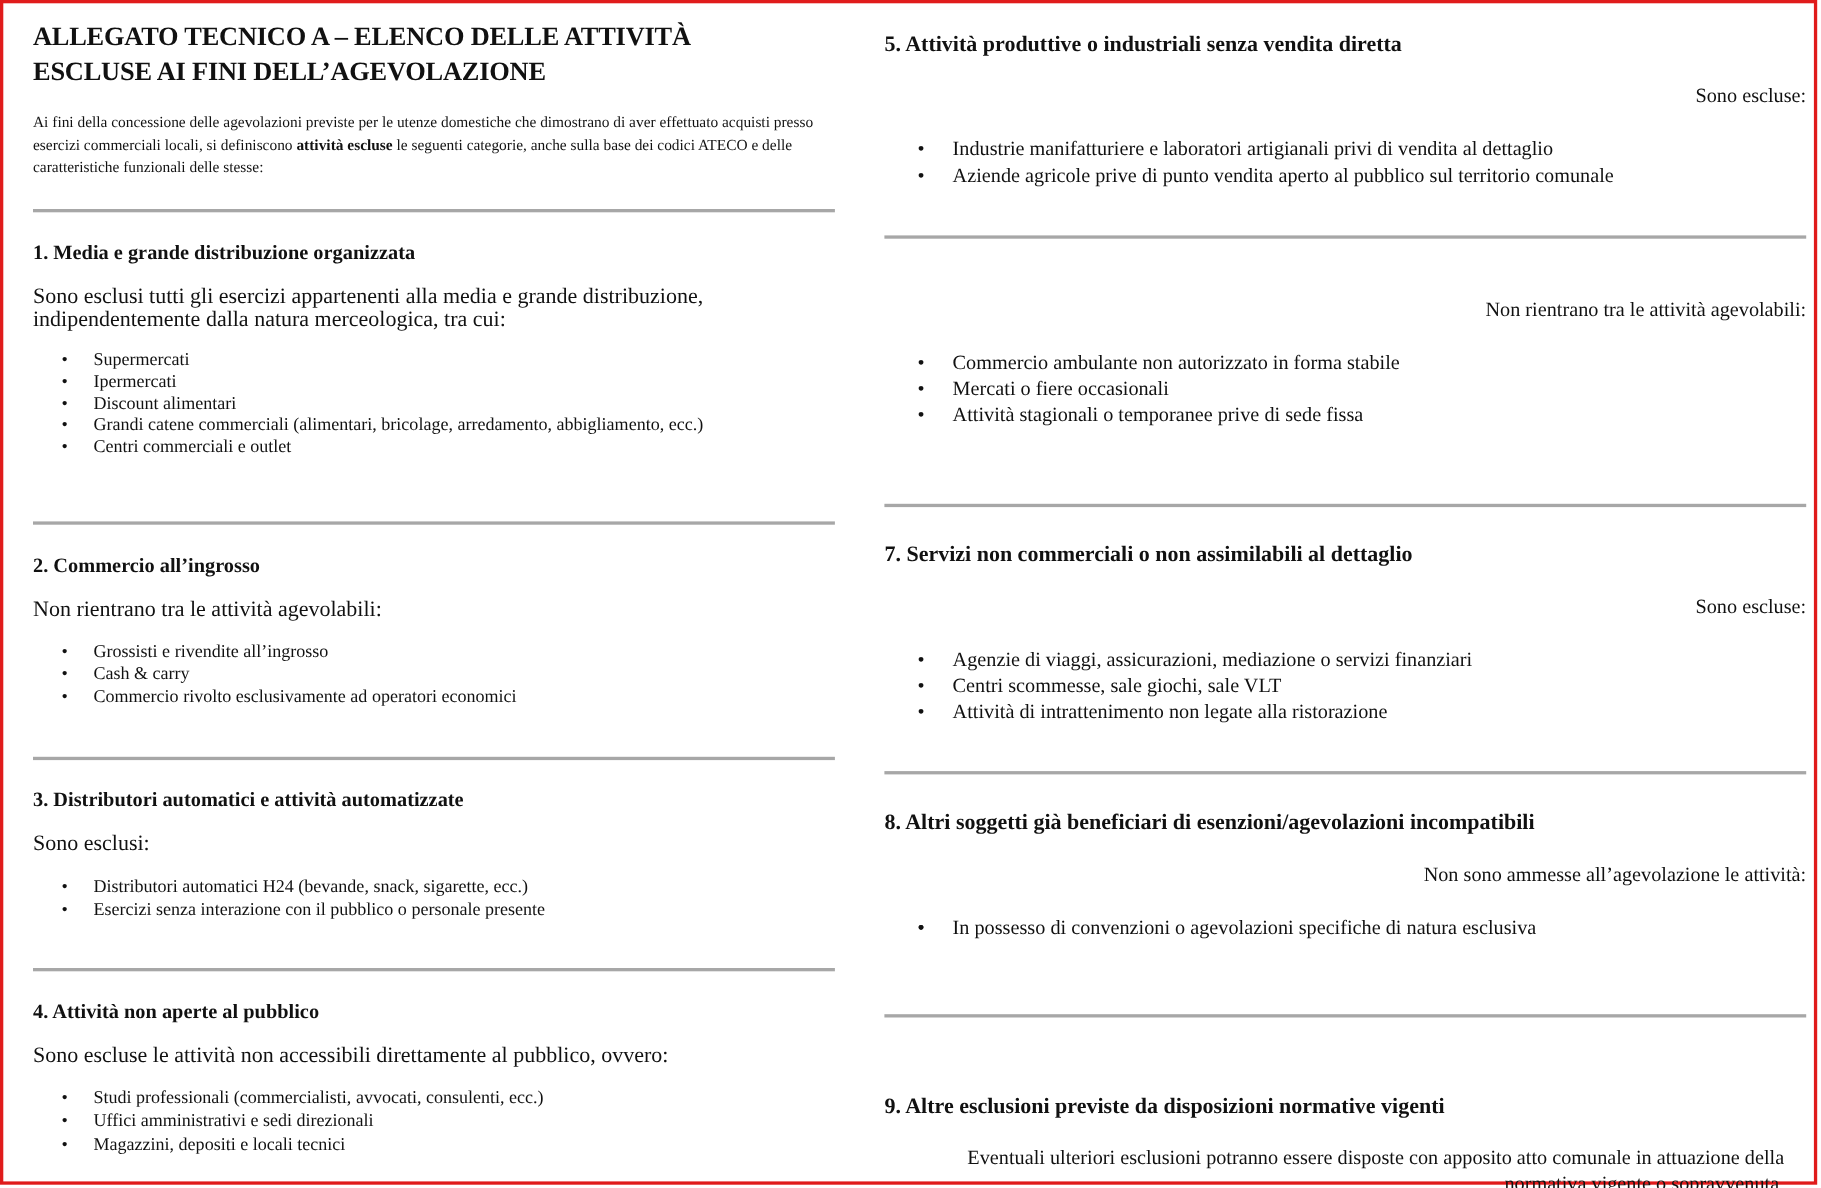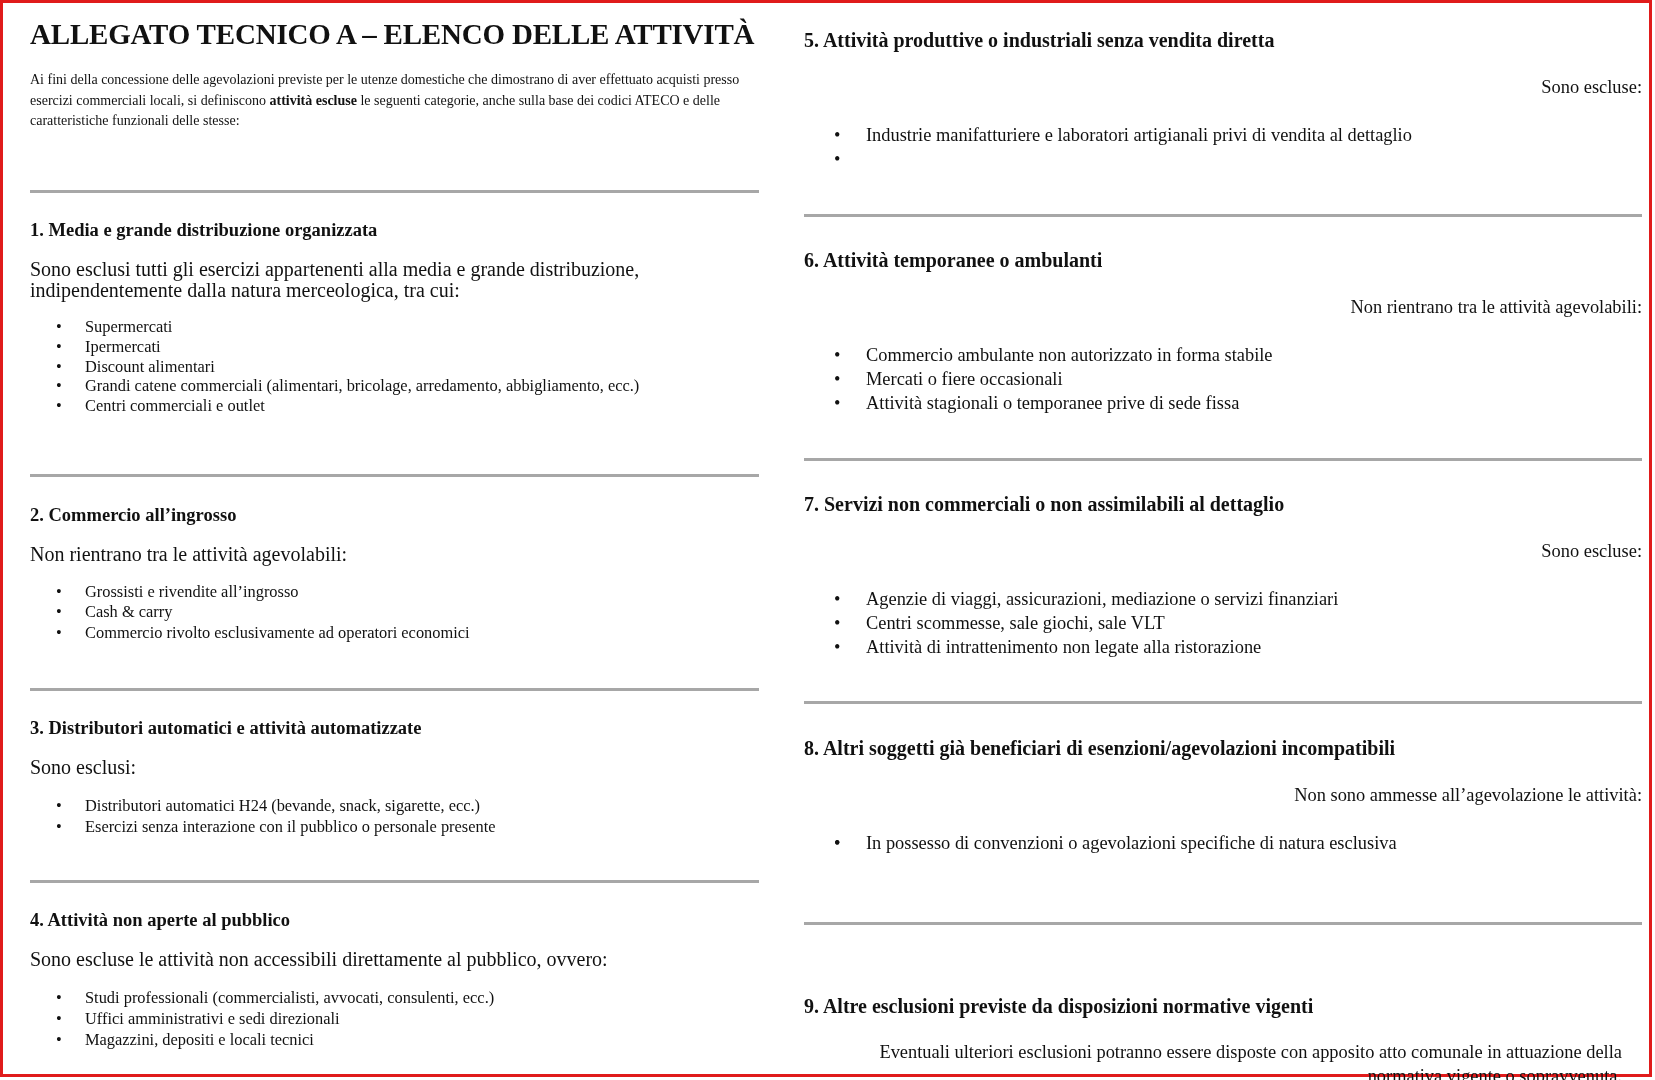--- a/index.html
+++ b/index.html
@@ -33,21 +33,21 @@
     left: 30px;
     width: 729px;
   }
   .col-right {
     left: 804px;
     width: 838px;
   }
   .doc-title {
     margin: 18px 0 0 0;
     font-weight: bold;
-    font-size: 29px;
+    font-size: 24px;
     line-height: 32px;
     letter-spacing: -0.2px;
   }
   .intro {
     margin: 20px 0 0 0;
     font-size: 14px;
     line-height: 20.5px;
   }
   .intro b { font-weight: bold; }
   hr.sep {
@@ -115,20 +115,21 @@
   .blk { position: absolute; left: 0; right: 0; }
 </style>
 </head>
 <body>
 
 <div class="frame"></div>
 
 <div class="col col-left">
   <h1 class="doc-title">
     <span>ALLEGATO TECNICO A – ELENCO DELLE ATTIVITÀ</span><br>
+    <span>ESCLUSE AI FINI DELL’AGEVOLAZIONE</span>
   </h1>
   <p class="intro"><span>Ai fini della concessione delle agevolazioni previste per le utenze domestiche che dimostrano di aver effettuato acquisti presso esercizi commerciali locali, si definiscono </span><b>attività escluse</b><span> le seguenti categorie, anche sulla base dei codici ATECO e delle caratteristiche funzionali delle stesse:</span></p>
 
   <hr class="sep blk" style="top:190px">
 
   <div class="section-left blk" style="top:218px">
     <h2>1. Media e grande distribuzione organizzata</h2>
     <p style="margin-top:17px">Sono esclusi tutti gli esercizi appartenenti alla media e grande distribuzione, indipendentemente dalla natura merceologica, tra cui:</p>
     <ul style="margin-top:17px;line-height:19.8px">
       <li><span class="bullet">•</span><span>Supermercati</span></li>
@@ -175,28 +176,27 @@
   </div>
 </div>
 
 <div class="col col-right">
 
   <div class="section-right blk" style="top:27px">
     <h2>5. Attività produttive o industriali senza vendita diretta</h2>
     <p style="margin-top:22px">Sono escluse:</p>
     <ul style="margin-top:24px">
       <li><span class="bullet">•</span><span>Industrie manifatturiere e laboratori artigianali privi di vendita al dettaglio</span></li>
-      <li><span class="bullet">•</span></li>
+      <li><span class="bullet">•</span><span>Aziende agricole prive di punto vendita aperto al pubblico sul territorio comunale</span></li>
     </ul>
   </div>
 
   <hr class="sep blk" style="top:214px">
 
   <div class="section-right blk" style="top:247px">
-    <h2>6. Attività temporanee o ambulanti</h2>
     <p style="margin-top:22px">Non rientrano tra le attività agevolabili:</p>
     <ul style="margin-top:24px">
       <li><span class="bullet">•</span><span>Commercio ambulante non autorizzato in forma stabile</span></li>
       <li><span class="bullet">•</span><span>Mercati o fiere occasionali</span></li>
       <li><span class="bullet">•</span><span>Attività stagionali o temporanee prive di sede fissa</span></li>
     </ul>
   </div>
 
   <hr class="sep blk" style="top:458px">
 

